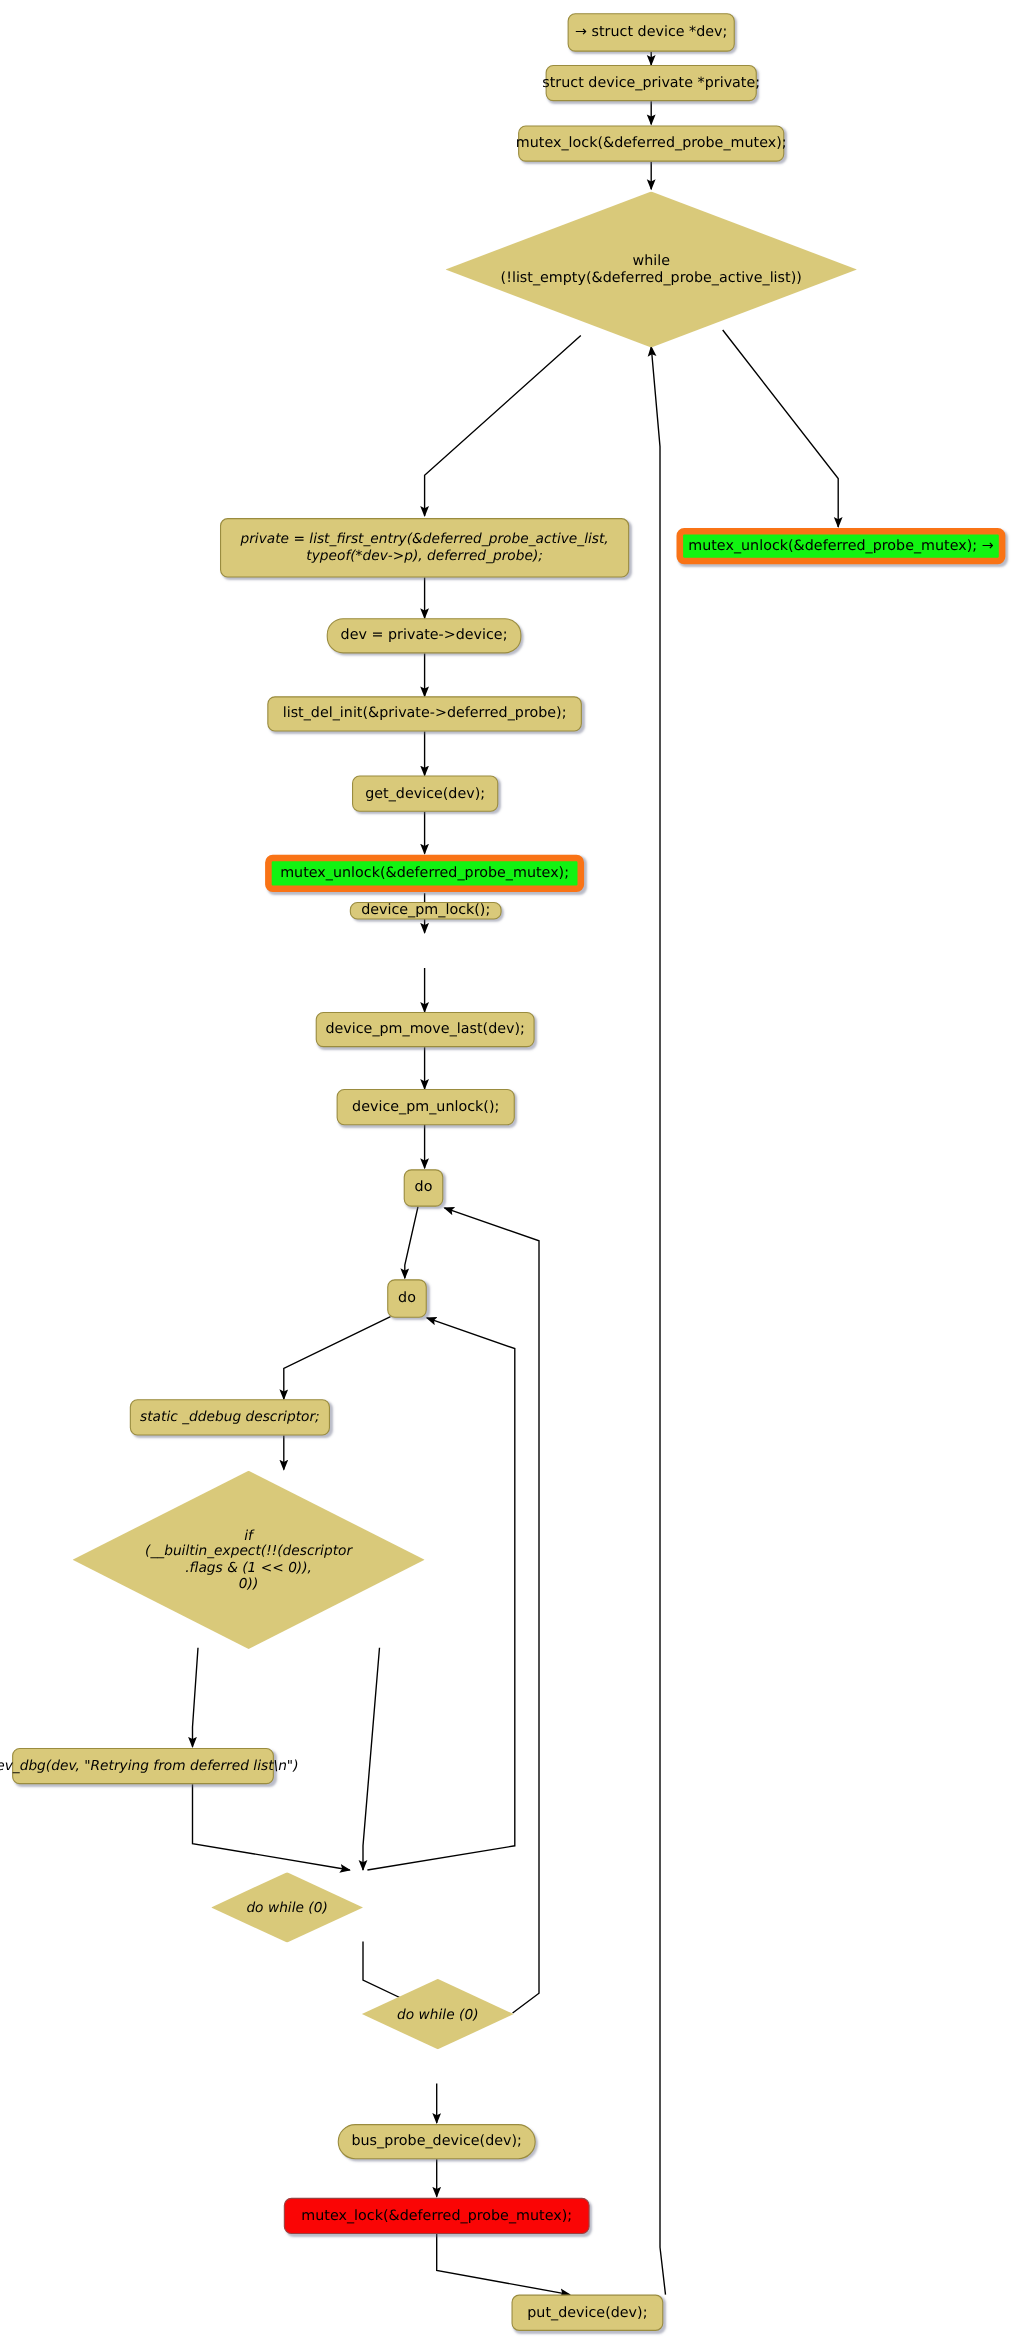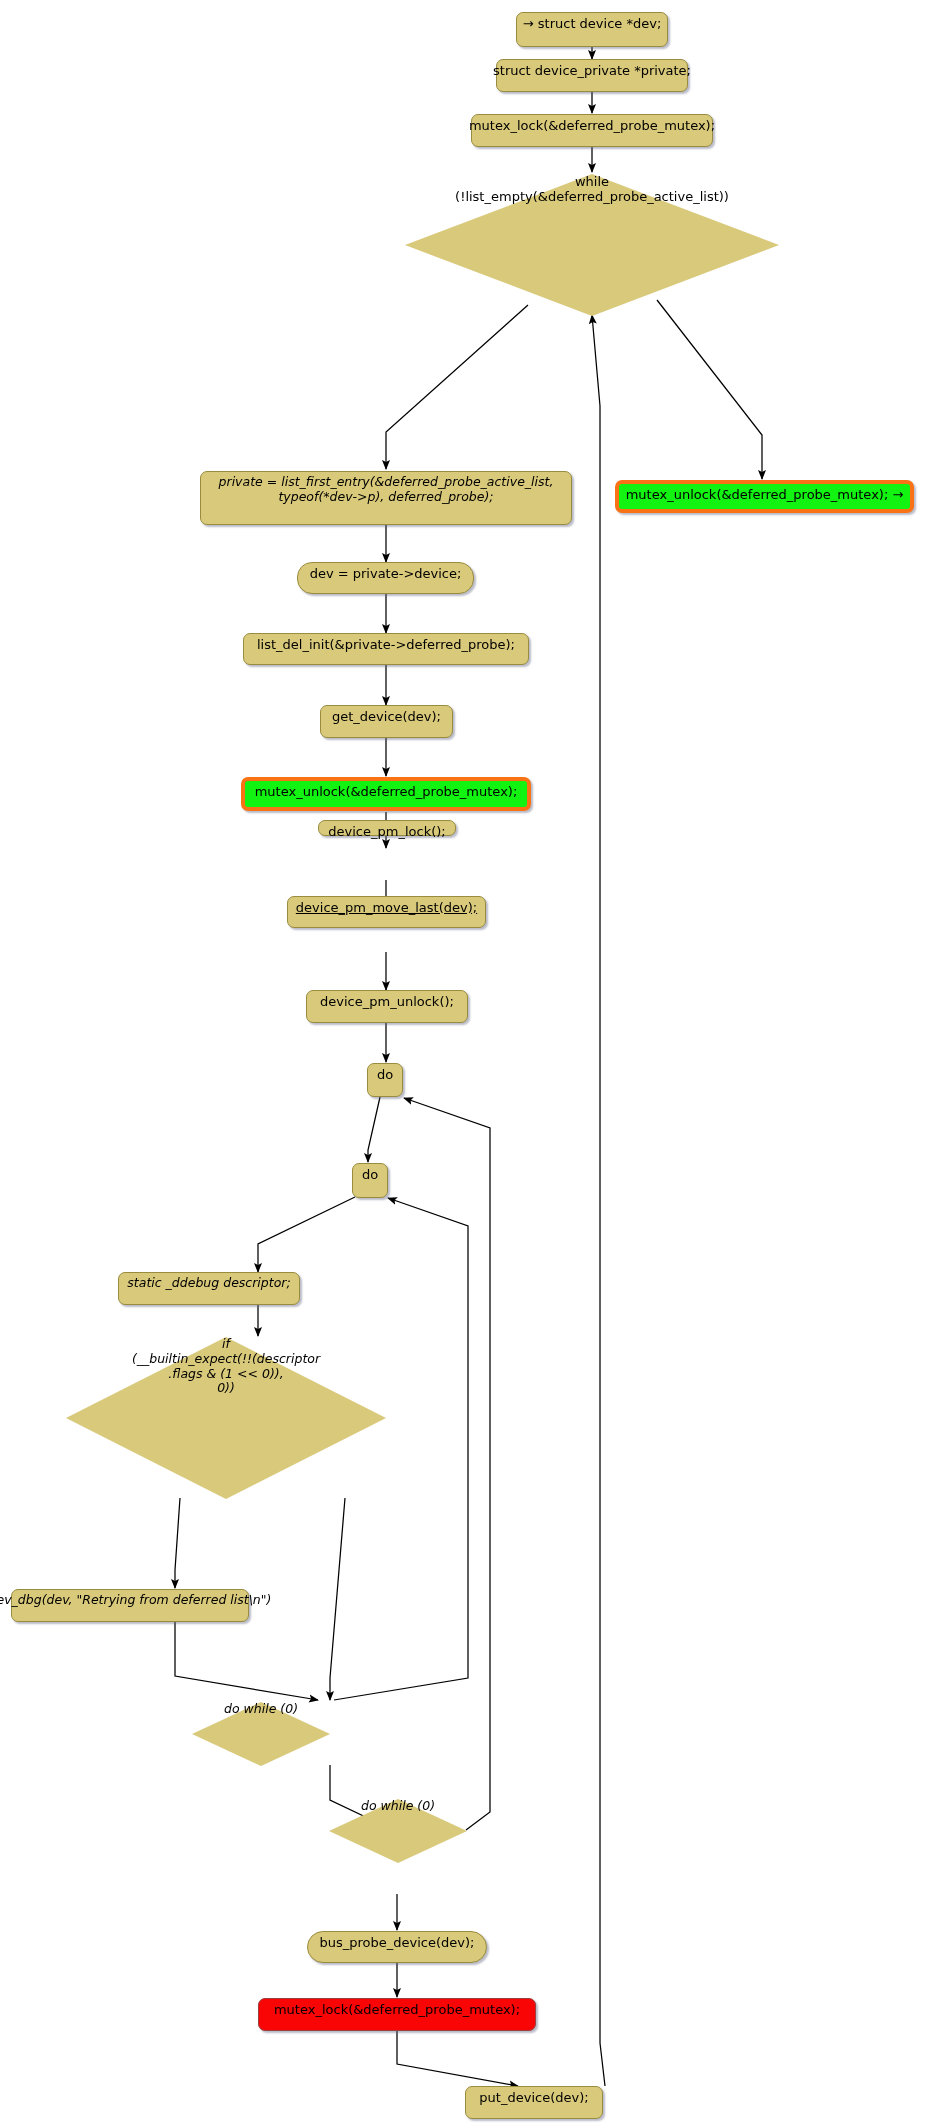--- a/index.html
+++ b/index.html
@@ -19,36 +19,37 @@
     position:absolute;
     left:0;top:0;
     width:936px;height:2128px;
     pointer-events:none;
   }
   
   .node{
     position:absolute;
     box-sizing:border-box;
     display:flex;
+    align-items:center;
     justify-content:center;
     text-align:center;
     color:#000000;
     line-height:1.18;
     white-space:pre;
   }
   .node.box{
     border:1px solid #9a8c3f;
     border-radius:7px;
     background:#d9c97a;
     box-shadow:2px 2px 2px rgba(100,105,130,0.45);
     padding:3px 8px;
   }
   .node.box.green{
     background:#12f312;
-    border:4px solid #f97316;
+    border:6px solid #f97316;
   }
   .node.box.red{
     background:#fa0505;
     border:1px solid #9a4040;
   }
   
   .node.diamond{
     background:transparent;
     border:none;
     box-shadow:none;
@@ -177,21 +178,21 @@
   </div>
 
   <div class="node box green fs13" style="left:241px;top:777px;width:290px;height:34px;">
     <span>mutex_unlock(&amp;deferred_probe_mutex);</span>
   </div>
 
   <div class="node box fs13" style="left:318px;top:820px;width:138px;height:16px;">
     <span>device_pm_lock();</span>
   </div>
 
-  <div class="node box fs13" style="left:287px;top:896px;width:199px;height:32px;text-decoration:underline;">
+  <div class="node box fs13" style="left:287px;top:920px;width:199px;height:32px;">
     <span>device_pm_move_last(dev);</span>
   </div>
 
   <div class="node box fs13" style="left:306px;top:990px;width:162px;height:33px;">
     <span>device_pm_unlock();</span>
   </div>
 
   <div class="node box fs13" style="left:367px;top:1063px;width:36px;height:34px;">
     <span>do</span>
   </div>

